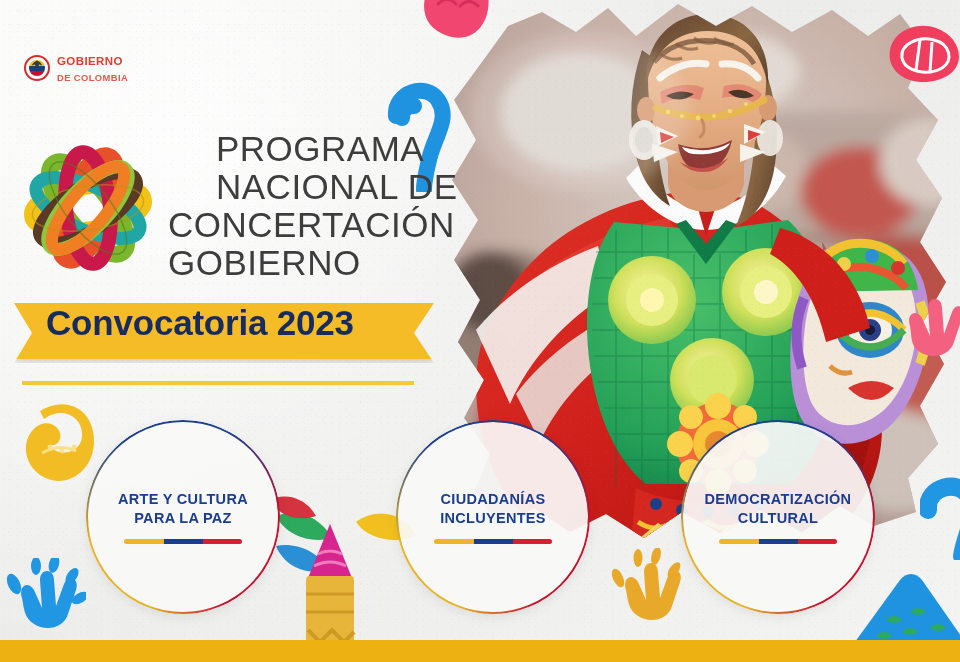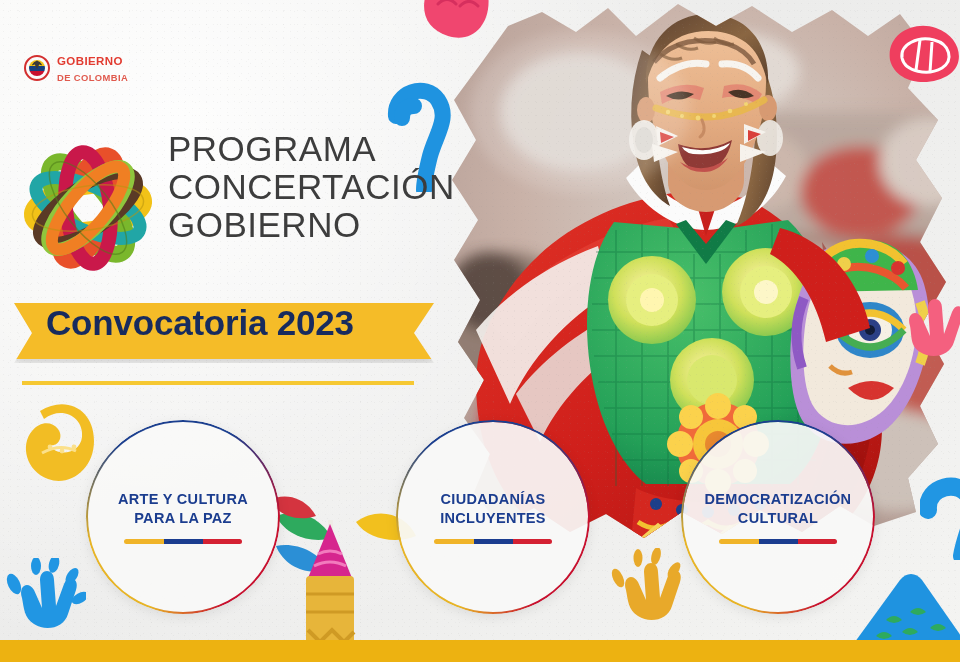--- a/index.html
+++ b/index.html
@@ -48,21 +48,21 @@
   .gov-txt .l2 { font-size:9.4px; font-weight:bold; }
   .gov-red .l1 { color:#e23b30; } .gov-red .l2 { color:#e05a4e; }
   .gov-gold .l1, .gov-gold .l2 { color:#e2b129; font-size:13px; }
 
   
   #knot { position:absolute; left:22px; top:128px; width:132px; height:150px; z-index:6; }
 
   
   #title { position:absolute; left:168px; top:130px; z-index:6; color:#3d3d3d;
            line-height:1.09; letter-spacing:.5px; }
-  #title .t-light { font-size:35px; font-weight:400; }
+  #title .t-light { font-size:35px; font-weight:400;margin-left:48px; }
   #title .t-bold  { font-size:35px; font-weight:normal; }
 
   
   #ribbon-wrap { position:absolute; left:14px; top:303px; width:430px; height:84px; z-index:6; }
   .rib-line { position:absolute; left:8px; width:392px; height:4px; background:#f6c832; }
   .rib-line.top { top:2px; }
   .rib-line.bot { bottom:2px; }
   #ribbon { position:absolute; left:0; top:0; width:420px; height:56px; background:#f5bc28;
             clip-path:polygon(0 0, 420px 0, 400px 30px, 420px 60px, 0 60px, 18px 30px);
             box-shadow:0 4px 10px rgba(0,0,0,.16);
@@ -457,20 +457,21 @@
       </g>
       <g fill="none" opacity=".55">
         <ellipse rx="56" ry="22" transform="rotate(-8)" stroke="#b8940f" stroke-width="1.5"></ellipse>
         <ellipse rx="56" ry="22" transform="rotate(52)" stroke="#4d7c18" stroke-width="1.5"></ellipse>
       </g>
     </g>
   </svg>
 
   <div id="title">
     <div class="t-light">PROGRAMA</div>
+    <div class="t-light">NACIONAL DE</div>
     <div class="t-bold">CONCERTACIÓN</div>
     <div class="t-bold">GOBIERNO</div>
   </div>
 
   <div id="ribbon-wrap">
     <div class="rib-line top"></div>
     <div id="ribbon">
       <span id="ribbon-text">Convocatoria 2023</span>
     </div>
     <div class="rib-line bot"></div>

